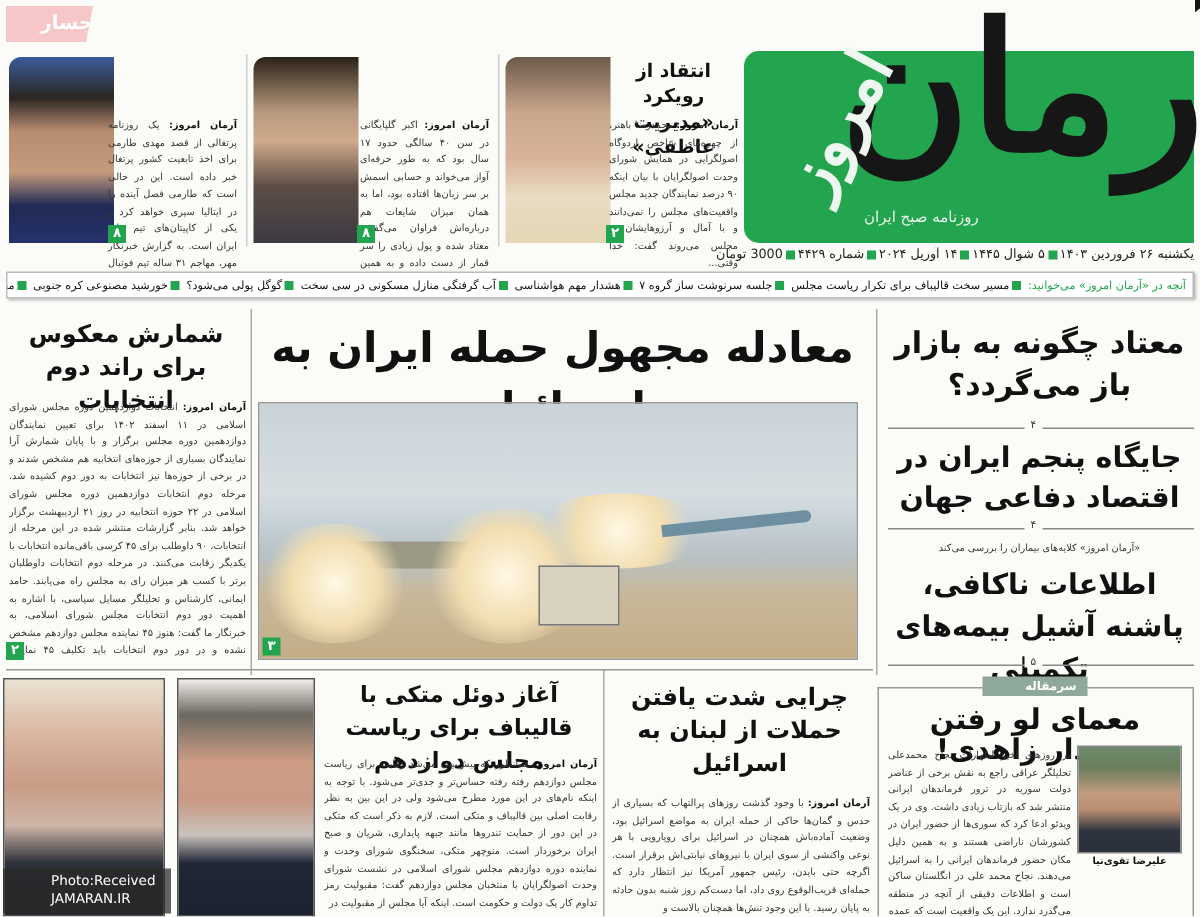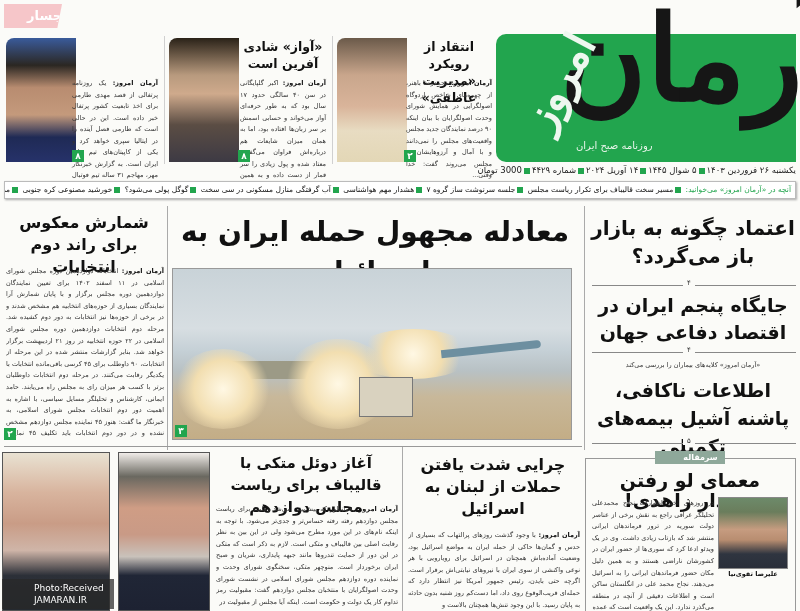--- a/index.html
+++ b/index.html
@@ -70,21 +70,20 @@
 
 <div class="abs teaser" style="left:332px; width:164px;">
   <div class="photo" style="background: linear-gradient(180deg,#6b5a4a 0%,#c9a68c 30%,#d9b49a 55%,#e8dcc2 75%,#e3d7b6 100%);"></div>
   <div class="title">انتقاد از رویکرد «مدیریت عاطفی»</div>
   <div class="body"><b>آرمان امروز:</b> <span>محمدرضا باهنر، از چهره‌های شاخص اردوگاه اصولگرایی در همایش شورای وحدت اصولگرایان با بیان اینکه ۹۰ درصد نمایندگان جدید مجلس واقعیت‌های مجلس را نمی‌دانند و با آمال و آرزوهایشان به مجلس می‌روند گفت: خدا وقتی...</span></div>
   <div class="pg" style="right:80px; top:114px;">۲</div>
 </div>
 
 <div class="abs teaser" style="left:164px; width:166px;">
   <div class="photo" style="background: linear-gradient(180deg,#2a2218 0%,#b89a7e 30%,#cfaa8c 45%,#5b4d44 70%,#3d3a44 100%);"></div>
-  <div class="title">«آواز» شادی آفرین است</div>
   <div class="body"><b>آرمان امروز:</b> <span>اکبر گلپایگانی در سن ۴۰ سالگی حدود ۱۷ سال بود که به طور حرفه‌ای آواز می‌خواند و حسابی اسمش بر سر زبان‌ها افتاده بود، اما به همان میزان شایعات هم درباره‌اش فراوان می‌گفتند. معتاد شده و پول زیادی را سر قمار از دست داده و به همین خاطر...</span></div>
   <div class="pg" style="right:80px; top:114px;">۸</div>
 </div>
 
 <div class="abs teaser" style="left:2px; width:160px; border-left:none;">
   <div class="photo" style="background: linear-gradient(180deg,#3a5b9b 0%,#2b2722 22%,#b88c70 40%,#c49a7c 62%,#1f2a55 80%,#26326a 100%);"></div>
   <div class="body"><b>آرمان امروز:</b> <span>یک روزنامه پرتغالی از قصد مهدی طارمی برای اخذ تابعیت کشور پرتغال خبر داده است. این در حالی است که طارمی فصل آینده را در ایتالیا سپری خواهد کرد و یکی از کاپیتان‌های تیم ملی ایران است. به گزارش خبرنگار مهر، مهاجم ۳۱ ساله تیم فوتبال پورتو...</span></div>
   <div class="pg" style="right:78px; top:114px;">۸</div>
 </div>
 
@@ -97,21 +96,21 @@
   <span class="sq"></span><span>گوگل پولی می‌شود؟</span>
   <span class="sq"></span><span>خورشید مصنوعی کره جنوبی</span>
   <span class="sq"></span><span>مصائب خودروسازی ایرانی و...</span>
 </div>
 
 <div class="abs vr" style="left:584px; top:206px; height:244px;"></div>
 <div class="abs vr" style="left:167px; top:206px; height:244px;"></div>
 <div class="abs vr" style="left:402px; top:446px; height:165px;"></div>
 <div class="abs hr" style="left:4px; top:446px; width:578px; background:#999;"></div>
 
-<div class="abs headline" style="left:590px; top:214px; width:206px; font-size:20px; line-height:28px;">اعتماد چگونه به بازار باز می‌گردد؟</div>
+<div class="abs headline" style="left:590px; top:214px; width:206px; font-size:20px; line-height:28px;">معتاد چگونه به بازار باز می‌گردد؟</div>
 <div class="abs hr" style="left:592px; top:285px; width:204px;"></div>
 <div class="abs pagenum" style="left:683px; top:279px;">۴</div>
 
 <div class="abs headline" style="left:590px; top:292px; width:206px; font-size:19px; line-height:27px;">جایگاه پنجم ایران در اقتصاد دفاعی جهان</div>
 <div class="abs hr" style="left:592px; top:352px; width:204px;"></div>
 <div class="abs pagenum" style="left:683px; top:346px;">۴</div>
 
 <div class="abs" style="left:590px; top:361px; width:206px; font-size:6.5px; text-align:center; color:#333;">«آرمان امروز» کلایه‌های بیماران را بررسی می‌کند</div>
 <div class="abs headline" style="left:590px; top:376px; width:206px; font-size:19px; line-height:28px;">اطلاعات ناکافی، پاشنه آشیل بیمه‌های تکمیلی</div>
 <div class="abs hr" style="left:592px; top:443px; width:204px;"></div>

